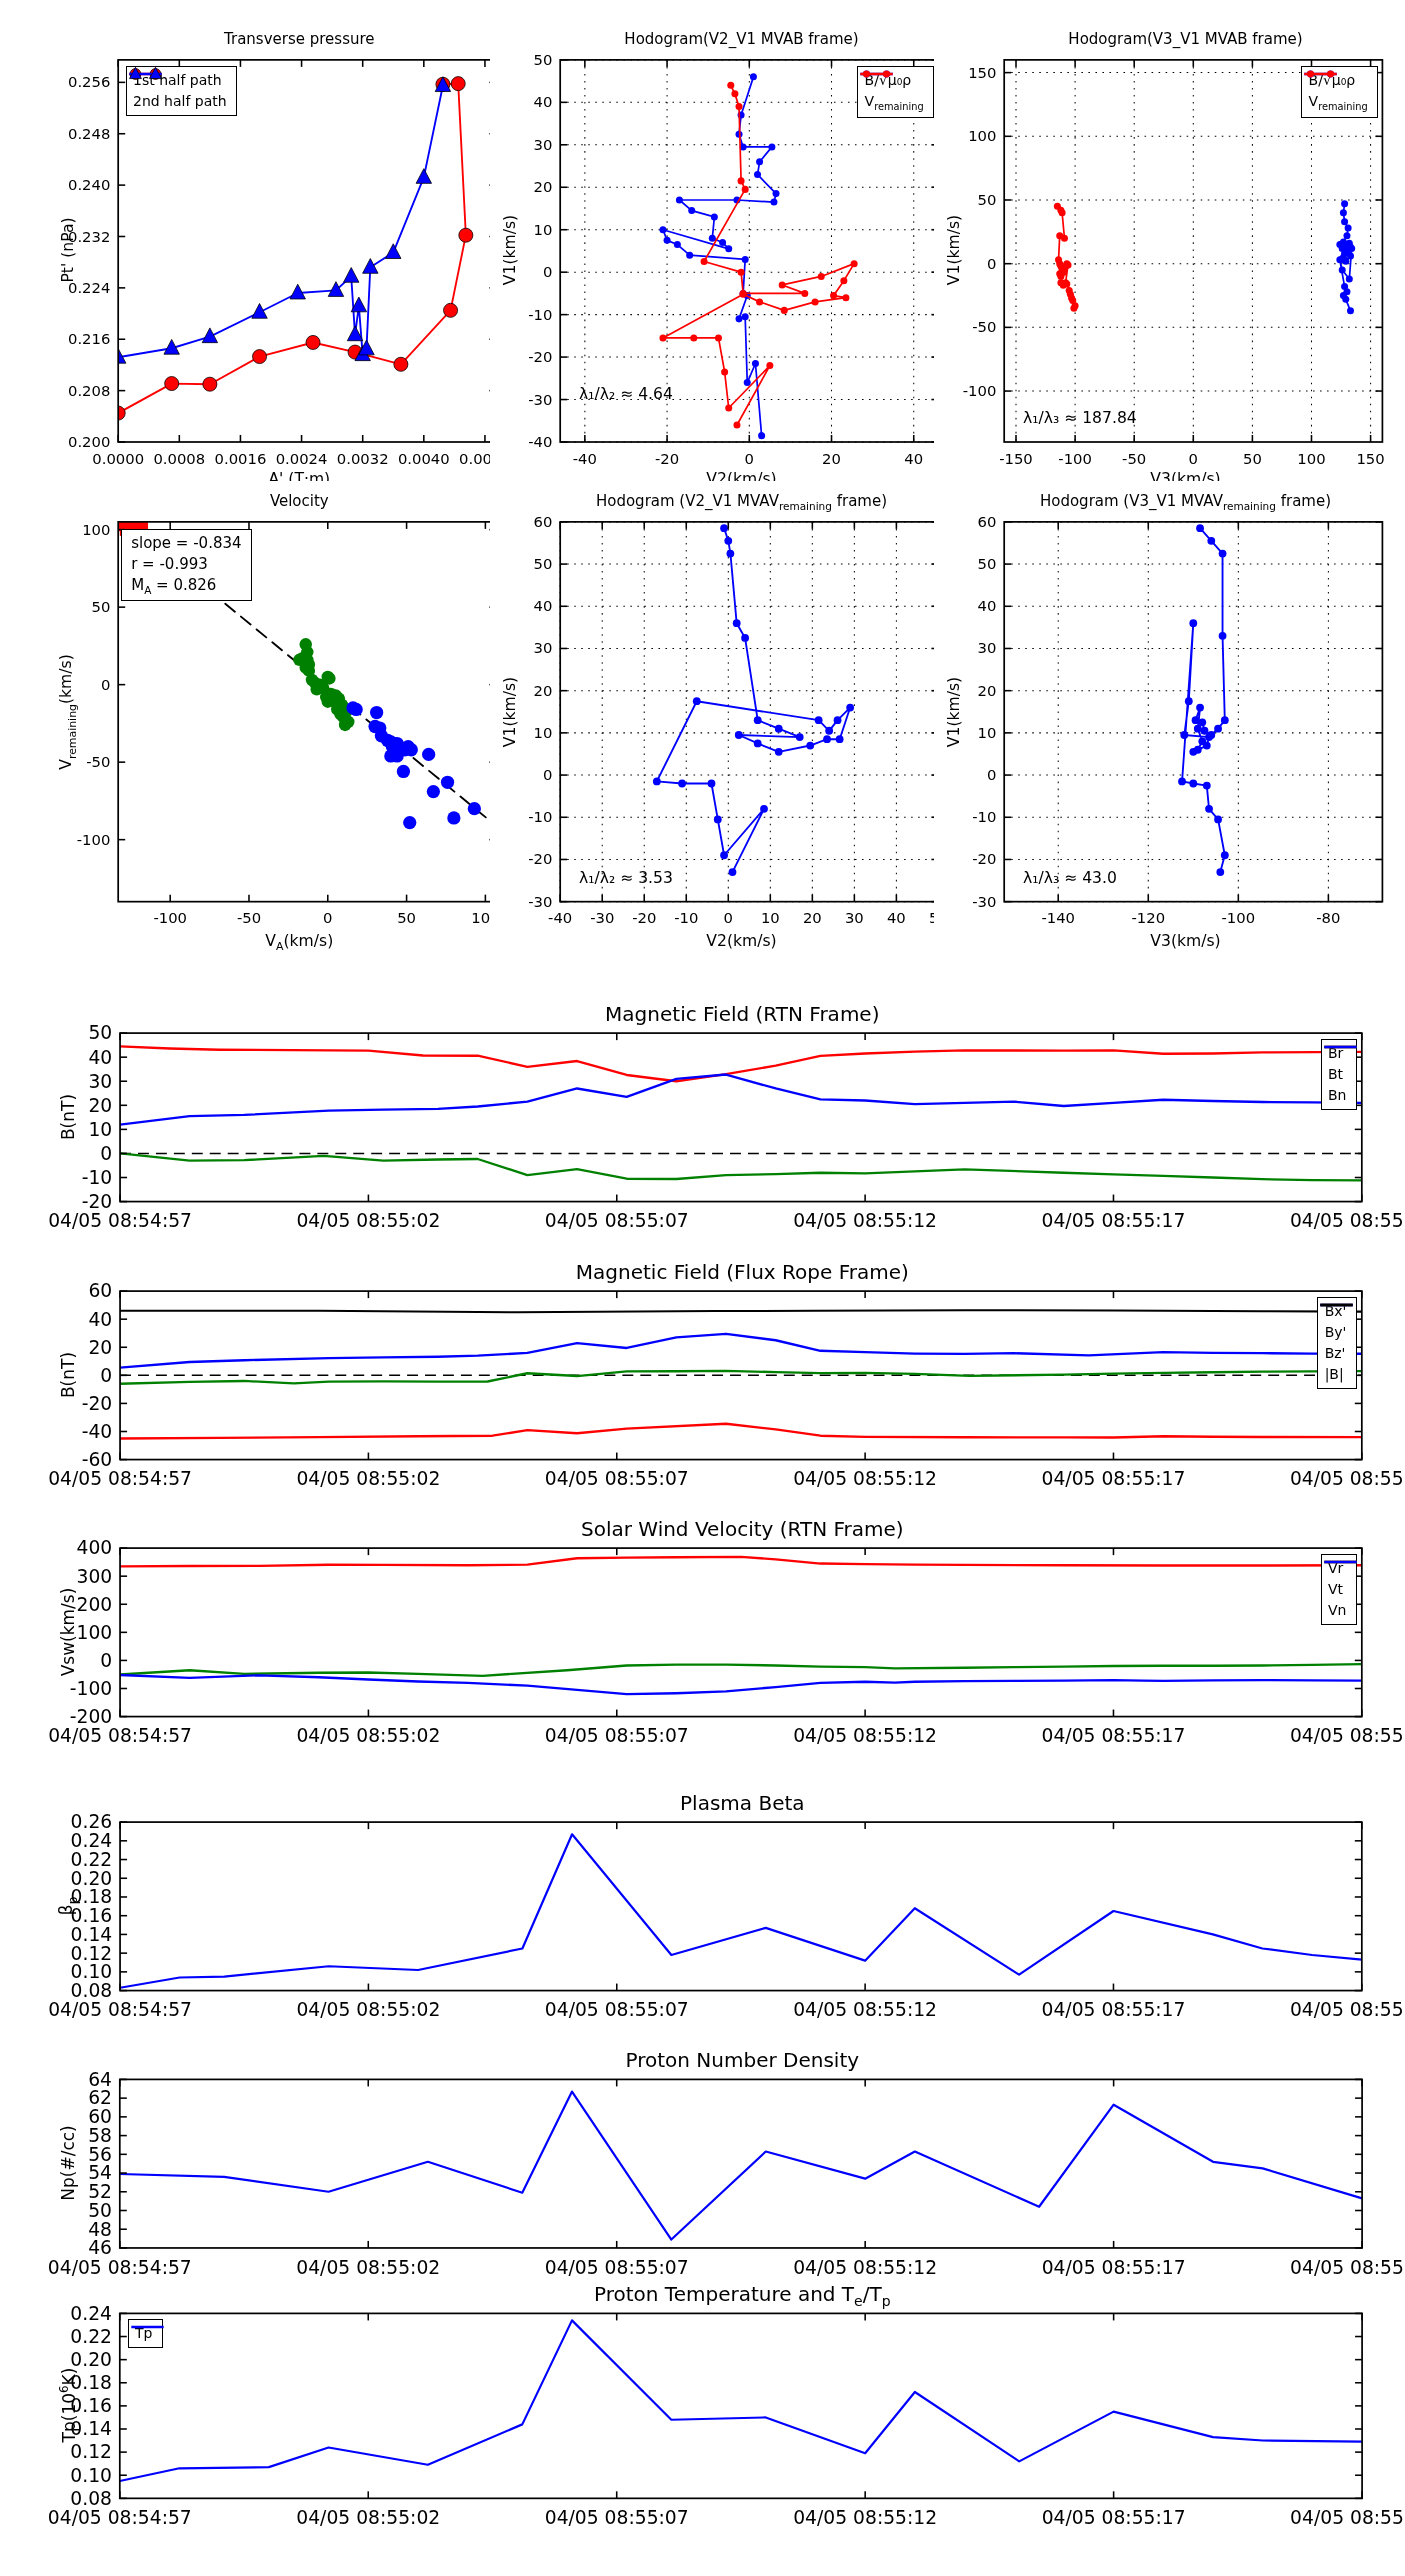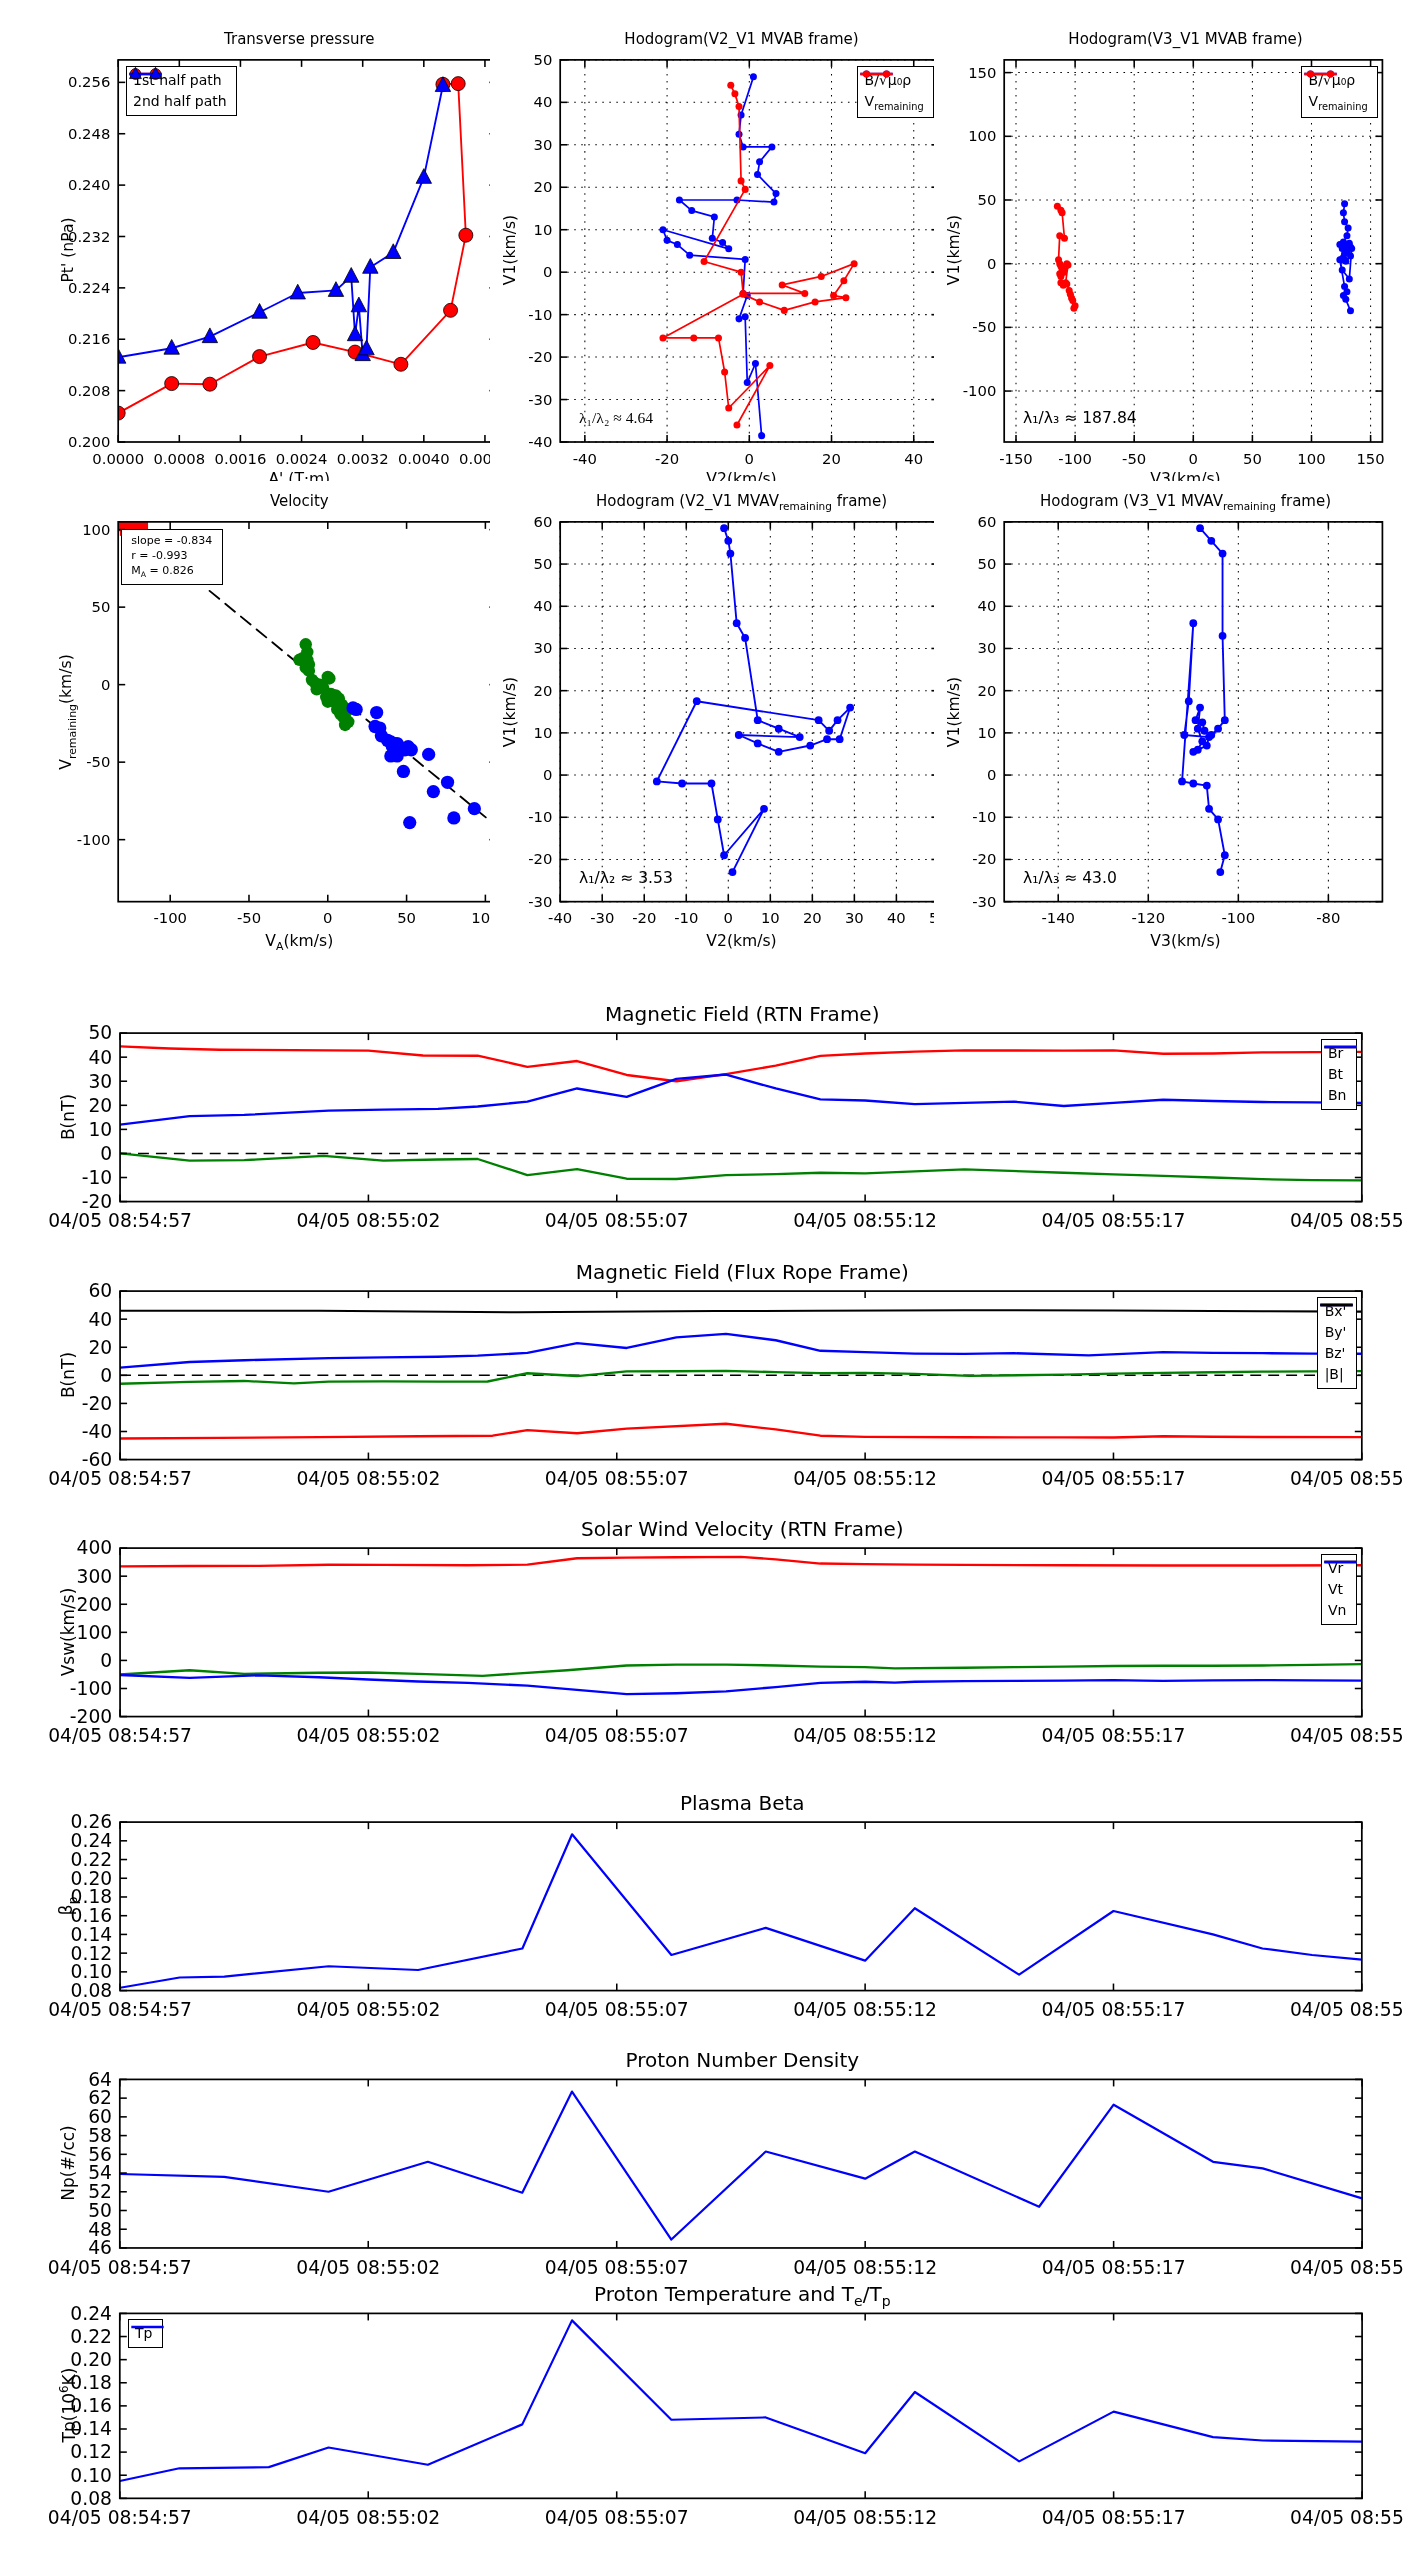--- a/index.html
+++ b/index.html
@@ -17,21 +17,21 @@
   .sq .title{top:11px;font-size:15px;}
   .ts .title{top:4.7px;font-size:20px;}
   .ylab{position:absolute;transform:translate(-50%,-50%) rotate(-90deg);white-space:nowrap;}
   .sq .ylab{left:20px;top:231px;font-size:15.6px;}
   .ts .ylab{left:20px;top:119px;font-size:17px;}
   #c11 .ylab{top:127px;}
   .xlab{position:absolute;left:0;right:0;text-align:center;top:451px;font-size:15.6px;}
   .legend{position:absolute;background:#fff;border:1.6px solid #000;padding:3.1px 9.4px 3.1px 6.2px;z-index:5;}
   .legend .lrow{display:flex;align-items:center;gap:7px;line-height:1.5;font-size:14px;white-space:nowrap;}
   .anno{position:absolute;font-size:15.6px;z-index:4;white-space:nowrap;}
-  .annobox{position:absolute;font-size:11px;z-index:4;background:#fff;border:1.6px solid #000;padding:3.1px 9.4px;line-height:1.4;white-space:nowrap;}
+  .annobox{position:absolute;font-size:15px;z-index:4;background:#fff;border:1.6px solid #000;padding:3.1px 9.4px;line-height:1.4;white-space:nowrap;}
   sub{font-size:70%;} sup{font-size:70%;}
 </style>
 </head>
 <body>
 
 <figure class="fig sq" id="c0">
   <div class="title">Transverse pressure</div>
   <div class="ylab">Pt' (nPa)</div>
   <div class="xlab">A' (T·m)</div>
   <svg width="503" height="467" viewBox="0 0 645 598">
@@ -274,21 +274,21 @@
       </div>
       <div class="lrow">
         <svg width="37" height="14" viewBox="0 0 48 18">
           <line x1="3" y1="9" x2="45" y2="9" stroke="#ff0000" stroke-width="3.2"></line>
           <circle cx="11" cy="9" r="4.5" fill="#ff0000"></circle>
           <circle cx="37" cy="9" r="4.5" fill="#ff0000"></circle>
         </svg>
         <span>V<sub>remaining</sub></span>
       </div>
     </div>
-    <div class="anno" style="left: 89px; top: 390px; font-family: Liberation Serif, serif;">λ₁/λ₂ ≈ 4.64</div>
+    <div class="anno" style="left: 89px; top: 366px;">λ₁/λ₂ ≈ 4.64</div>
   </figure>
 
 <figure class="fig sq" id="c2">
   <div class="title">Hodogram(V3_V1 MVAB frame)</div>
   <div class="ylab">V1(km/s)</div>
   <div class="xlab">V3(km/s)</div>
   <svg width="503" height="467" viewBox="0 0 645 598">
       <defs>
         <clipPath id="cp2">
           <rect x="90" y="52" width="485" height="490"></rect>

